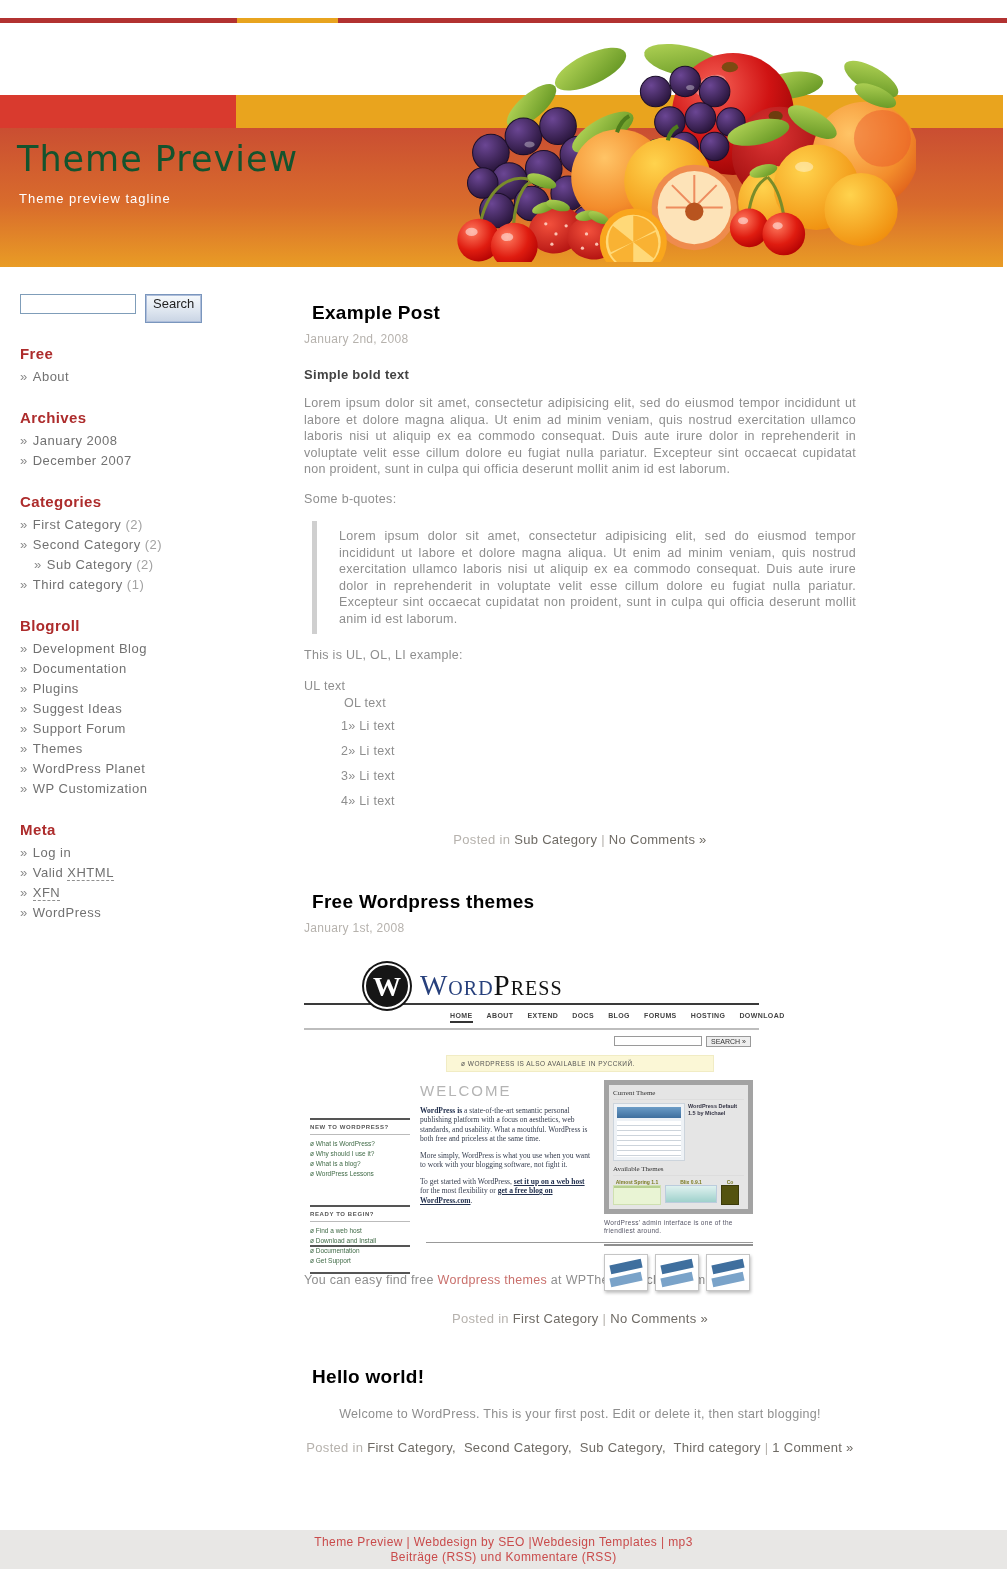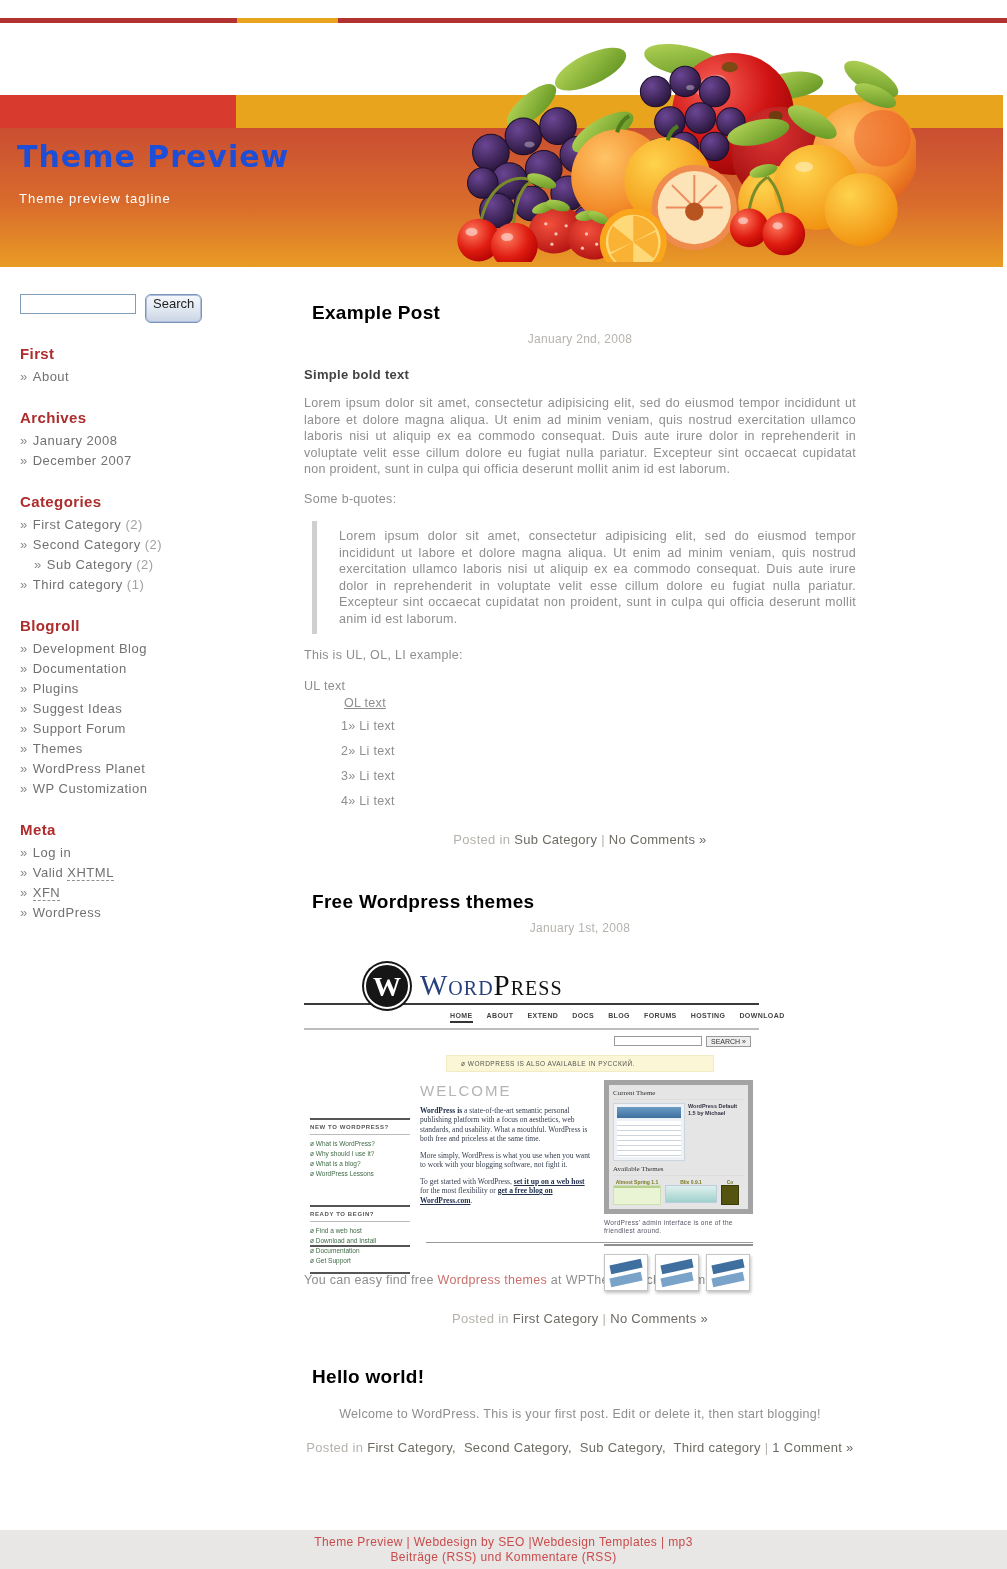--- a/index.html
+++ b/index.html
@@ -11,56 +11,56 @@
   
   .topbar { margin-top:18px; height:5px; background:#b23231; position:relative; }
   .topbar-orange { position:absolute; left:237px; width:101px; top:0; bottom:0; background:#e8a41f; }
 
   
   .banner { margin-top:72px; margin-right:4px; height:172px; position:relative; }
   .banner-top { height:33px; display:flex; }
   .bt-red { width:236px; background:#d93a2e; }
   .bt-yellow { flex:1; background:#e9a41e; }
   .banner-grad { height:139px; background:linear-gradient(180deg,#ca4e32 0%, #d96c2c 55%, #e99c25 100%); }
-  .site-title { position:absolute; left:17px; top:44px; margin:0; color:#1d4ed8; font-size:30px;
-    font-weight:bold; letter-spacing:1px; font-family:"DejaVu Sans", sans-serif; }
+  .site-title { position:absolute; left:17px; top:44px; margin:0; color:#14532d; font-size:35px;
+    font-weight:normal; letter-spacing:1px; font-family:"DejaVu Sans", sans-serif; }
   .tagline { position:absolute; left:19px; top:96px; color:#fff; font-size:13px; letter-spacing:1px; }
   .fruit { position:absolute; left:438px; top:-63px; width:478px; height:230px; }
 
   
   .content { display:flex; padding-top:27px; }
   .sidebar { width:284px; padding-left:20px; flex:none; }
   .main { width:552px; margin-left:20px; flex:none; }
 
   
   .search-row { display:flex; align-items:flex-start; gap:9px; margin:0; }
   .search-input { width:116px; height:20px; border:1px solid #7f9db9; padding:1px 3px; font-size:12px; }
   .search-button { height:29px; padding:1px 7px 20px; font-size:13px; color:#222;
-    border:1px solid #7a96bd; border-radius:6px;
+    border:1px solid #7a96bd; border-radius:0;
     background:linear-gradient(180deg,#f6f9fc 0%, #dde5ef 60%, #c9d4e4 100%);
     box-shadow:0 0 0 1px #aebedb inset; font-family:"Liberation Sans", sans-serif; }
   .side-sec h3 { margin:22px 0 5px; font-size:15px; color:#ad2c2c; letter-spacing:0.4px; }
   .side-sec ul { list-style:none; margin:0; padding:0; }
   .side-sec li { font-size:13px; color:#717171; line-height:20px; letter-spacing:0.5px; padding-left:16px; }
   .side-sec li.sub { padding-left:30px; }
   .side-sec a { color:#717171; text-decoration:none; cursor:pointer; }
   .arw { color:#8a8a8a; margin-left:-16px; margin-right:5px; }
   .count { color:#a2a2a2; margin-left:4px; }
   .abbr { border-bottom:1px dashed #909090; }
 
   
   .post-title { margin:8px; font-size:19px; color:#000000; letter-spacing:0.3px; }
-  .post-date { margin-top:3px; font-size:12px; color:#b6b2ad; letter-spacing:0.3px;text-align:center; }
+  .post-date { margin-top:3px; font-size:12px; color:#b6b2ad; letter-spacing:0.3px; }
   .pbold { margin:21px 0 0; font-size:13px; font-weight:bold; color:#434343; letter-spacing:0.3px; }
   .pbody { margin:13px 0 0; font-size:12.5px; color:#8e8e8e; line-height:16.5px;
     text-align:justify; letter-spacing:0.3px; }
   blockquote { margin:14px 0 0 8px; padding:1px 0 1px 22px; border-left:5px solid #cfcfcf; }
   blockquote .pbody { margin:6px 0; }
   .ul-label { margin:15px 0 0; font-size:12.5px; color:#8e8e8e; letter-spacing:0.3px; }
-  .ol-label { margin:3px 0 0 40px; font-size:12.5px; color:#8e8e8e; letter-spacing:0.3px;text-decoration:underline; }
+  .ol-label { margin:3px 0 0 40px; font-size:12.5px; color:#8e8e8e; letter-spacing:0.3px; }
   .ol-list { list-style:none; margin:10px 0 0 37px; padding:0; }
   .ol-list li { font-size:12.5px; color:#8e8e8e; letter-spacing:0.3px; margin-bottom:12px; line-height:13px; }
   .posted { margin-top:24px; text-align:center; font-size:13px; color:#b6b2ad; letter-spacing:0.3px; }
   .posted a { color:#6e6a64; text-decoration:none; cursor:pointer; }
   .posted .comma { color:#6e6a64; margin-right:4px; }
   .post2 { margin-top:44px; }
   .post3 { margin-top:40px; }
   .outro { margin:20px 0 0; font-size:12.5px; color:#8e8e8e; letter-spacing:0.3px; }
   .outro a { color:#c9706c; text-decoration:none; cursor:pointer; }
 
@@ -318,21 +318,21 @@
 
   <div class="content">
 
     <aside class="sidebar">
       <form class="search-row">
         <input class="search-input" type="text" style="">
         <button class="search-button">Search</button>
       </form>
 
       <section class="side-sec">
-        <h3>First</h3>
+        <h3>Free</h3>
         <ul>
           <li><span class="arw">»</span><a>About</a></li>
         </ul>
       </section>
 
       <section class="side-sec">
         <h3>Archives</h3>
         <ul>
           <li><span class="arw">»</span><a>January 2008</a></li>
           <li><span class="arw">»</span><a>December 2007</a></li>

